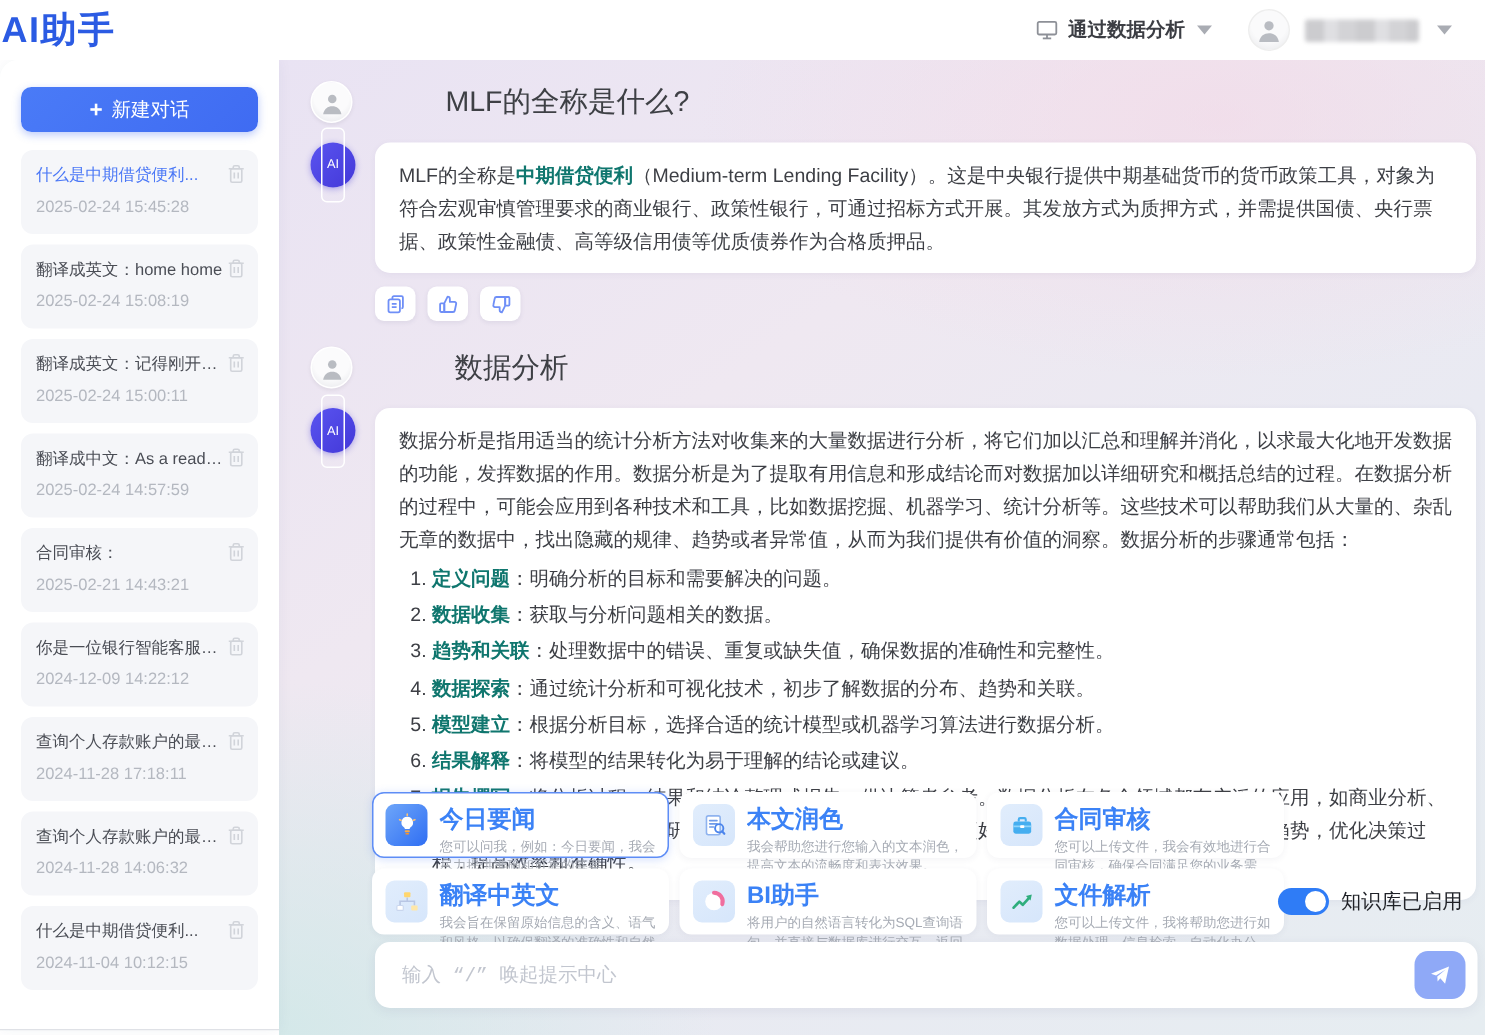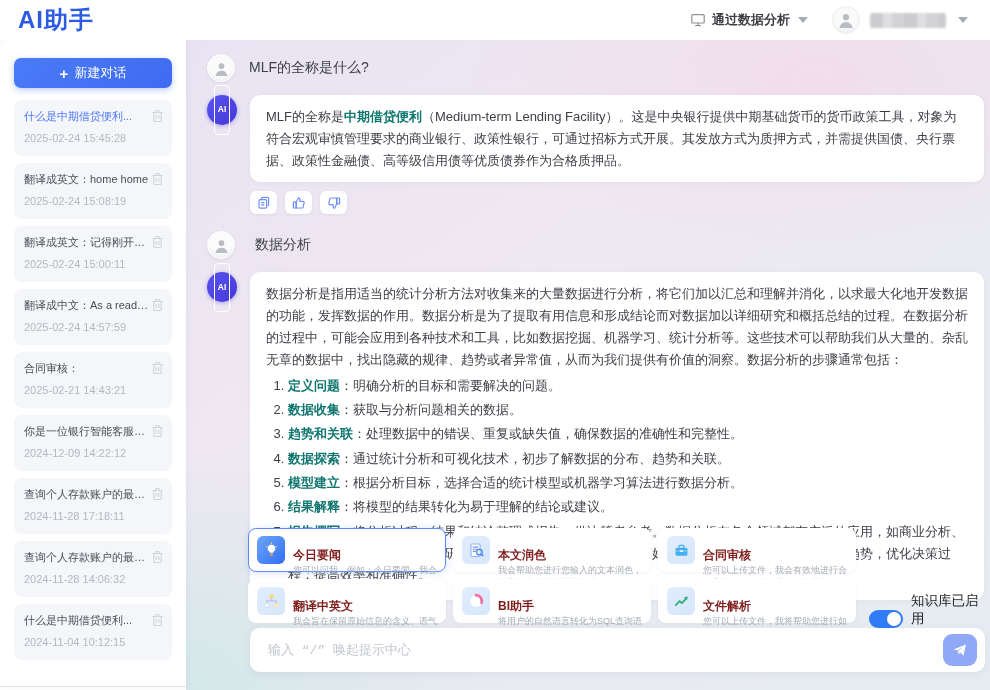--- a/index.html
+++ b/index.html
@@ -1,20 +1,20 @@
 <!DOCTYPE html>
 <html><head>
 <meta charset="utf-8">
 <style>
   * { margin:0; padding:0; box-sizing:border-box; }
   html,body { width:990px; height:690px; background:#fff; font-family:"Liberation Sans","DejaVu Sans",sans-serif; overflow:hidden; }
   .app { position:relative; width:990px; height:690px; }
 
   
-  .hdr { position:absolute; left:0; top:0; width:990px; height:40px; background:#fff; display:flex; align-items:center; justify-content:space-between; padding:0 22px 0 18px; z-index:5; }
+  .hdr { position:absolute; left:0; top:0; width:990px; height:40px; background:#fff; display:flex; align-items:center; justify-content:space-between; padding:0 22px 0 1px; z-index:5; }
   .logo { font-size:24px; font-weight:bold; color:#2b5be3; letter-spacing:1px; }
   .hdr-right { display:flex; align-items:center; gap:10px; }
   .ws { display:flex; align-items:center; gap:6px; cursor:pointer; color:#3c3e44; font-size:13px; font-weight:bold; }
   .caret { width:0; height:0; border-left:5px solid transparent; border-right:5px solid transparent; border-top:6px solid #a9acb3; margin-left:2px; }
   .u-avatar-sm { width:28px; height:28px; border-radius:50%; background:radial-gradient(circle at 50% 35%, #fafafb 55%, #e6e7ea); border:1px solid #eee; display:flex; align-items:center; justify-content:center; margin-left:14px; overflow:hidden; }
   .blur-name { width:76px; height:15px; border-radius:2px; background:repeating-linear-gradient(90deg,#cccccf 0 13px,#dfdfe2 13px 22px,#d3d3d6 22px 34px); filter:blur(1.3px); }
 
   
   .sidebar { position:absolute; left:0; top:40px; width:186px; height:647px; background:#fff; border-radius:12px 0 0 0; box-shadow:0 0 10px rgba(40,50,90,.05); border-bottom:1px solid #dfe1e6; padding:18px 14px 0 14px; z-index:4; }
   .new-chat { width:158px; height:30px; border:none; border-radius:7px; background:linear-gradient(135deg,#4a7bf7,#3f6bf2); color:#fff; font-size:13px; display:flex; align-items:center; justify-content:center; gap:6px; cursor:pointer; font-family:inherit; box-shadow:0 2px 6px rgba(63,107,242,.35); }
@@ -30,45 +30,45 @@
   .main { position:absolute; left:186px; top:40px; width:804px; height:650px;
     background:
       radial-gradient(560px 280px at 78% 6%, rgba(243,214,229,.55), transparent 62%),
       radial-gradient(470px 380px at 0% 100%, rgba(204,232,230,.75), transparent 62%),
       linear-gradient(145deg,#e9e3f3 0%,#efe8f1 35%,#e9eaf2 65%,#e6edf1 100%);
   }
   .chat { position:absolute; left:0; top:0; width:100%; }
 
   .row-user { display:flex; align-items:center; gap:14px; margin:0 0 0 21px; }
   .u-avatar { width:28px; height:28px; border-radius:50%; background:radial-gradient(circle at 50% 35%, #fbfbfc 55%, #e4e5e9); border:1.5px solid #fff; box-shadow:0 1px 3px rgba(0,0,0,.07); display:flex; align-items:center; justify-content:center; overflow:hidden; flex:none; }
-  .u-text { font-size:14px; color:#3e4045; }
+  .u-text { font-size:19px; color:#3e4045;margin-left:48px; }
 
   .row-ai { display:flex; align-items:flex-start; gap:13px; margin-left:21px; margin-right:6px; }
   .ai-avatar { width:30px; height:30px; border-radius:50%; background:linear-gradient(135deg,#5a54f0,#4338d8); flex:none; display:flex; align-items:center; justify-content:center; box-shadow:0 1px 4px rgba(67,56,216,.4); }
-  .ai-badge { border:1.5px solid #fff; border-radius:4px; font-size:8.5px; font-weight:bold; color:#fff; padding:19px 3px; line-height:1.1; }
+  .ai-badge { border:1.5px solid #fff; border-radius:4px; font-size:8.5px; font-weight:normal; color:#fff; padding:19px 3px; line-height:1.1; }
   .bubble { background:#fff; border-radius:10px; padding:11px 16px; font-size:13px; line-height:1.68; color:#3d3f45; flex:1; box-shadow:0 1px 5px rgba(60,60,110,.05); }
   .bubble b { color:#0f766e; }
   .bubble ol { margin:4px 0 0 22px; }
   .bubble li { margin:2.5px 0; }
 
   .actions { display:flex; gap:8px; margin:9px 0 0 64px; }
   .act-btn { width:27px; height:23px; background:#fff; border:none; border-radius:6px; display:flex; align-items:center; justify-content:center; cursor:pointer; box-shadow:0 1px 3px rgba(60,60,110,.08); }
 
   
   .cards { position:absolute; left:62px; top:488px; width:608px; display:grid; grid-template-columns:repeat(3,198px); grid-gap:7px 7px; }
   .card { height:44px; background:#fff; border:1px solid rgba(255,255,255,.9); border-radius:8px; display:flex; align-items:flex-start; padding:7px 8px; gap:8px; cursor:pointer; box-shadow:0 1px 4px rgba(60,60,110,.06); }
   .card.hl { border:1px solid #5e8df6; box-shadow:0 1px 6px rgba(94,141,246,.25); }
   .card-icon { width:28px; height:28px; border-radius:6px; flex:none; display:flex; align-items:center; justify-content:center; background:linear-gradient(145deg,#e1edfc,#d6e6fb); }
   .card-icon.grad { background:linear-gradient(135deg,#6ea6f9,#2f6ef3); }
   .card-body { overflow:hidden; }
-  .card-t { font-size:12px; font-weight:bold; color:#7f1d1d; line-height:1.2; margin-top:12px; }
+  .card-t { font-size:16px; font-weight:bold; color:#3b82f6; line-height:1.2; margin-top:1px; }
   .card-d { font-size:9px; color:#a6abb4; line-height:1.45; margin-top:2px; height:26px; overflow:hidden; }
 
   
-  .kb { position:absolute; left:683px; top:552px; display:flex; align-items:flex-end; gap:8px; }
+  .kb { position:absolute; left:666px; top:552px; display:flex; align-items:flex-end; gap:8px; }
   .toggle { width:34px; height:18px; border-radius:9px; background:#2f7cf6; position:relative; cursor:pointer; flex:none; }
   .knob { position:absolute; right:2px; top:2px; width:14px; height:14px; border-radius:50%; background:#fff; }
   .kb-label { font-size:13.5px; color:#1f2127; }
 
   .composer { position:absolute; left:64px; top:588px; width:735px; height:44px; background:#fff; border-radius:10px; box-shadow:0 2px 8px rgba(60,60,110,.08); display:flex; align-items:center; padding:0 8px 0 18px; }
   .composer input { flex:1; border:none; outline:none; font-size:13px; color:#3d3f45; font-family:Liberation Mono, monospace; background:transparent; }
   .composer input::placeholder { color:#c2c6cf; }
   .send { width:34px; height:32px; border:none; border-radius:9px; background:#8fa9f7; display:flex; align-items:center; justify-content:center; cursor:pointer; }
 
   svg { display:block; }

